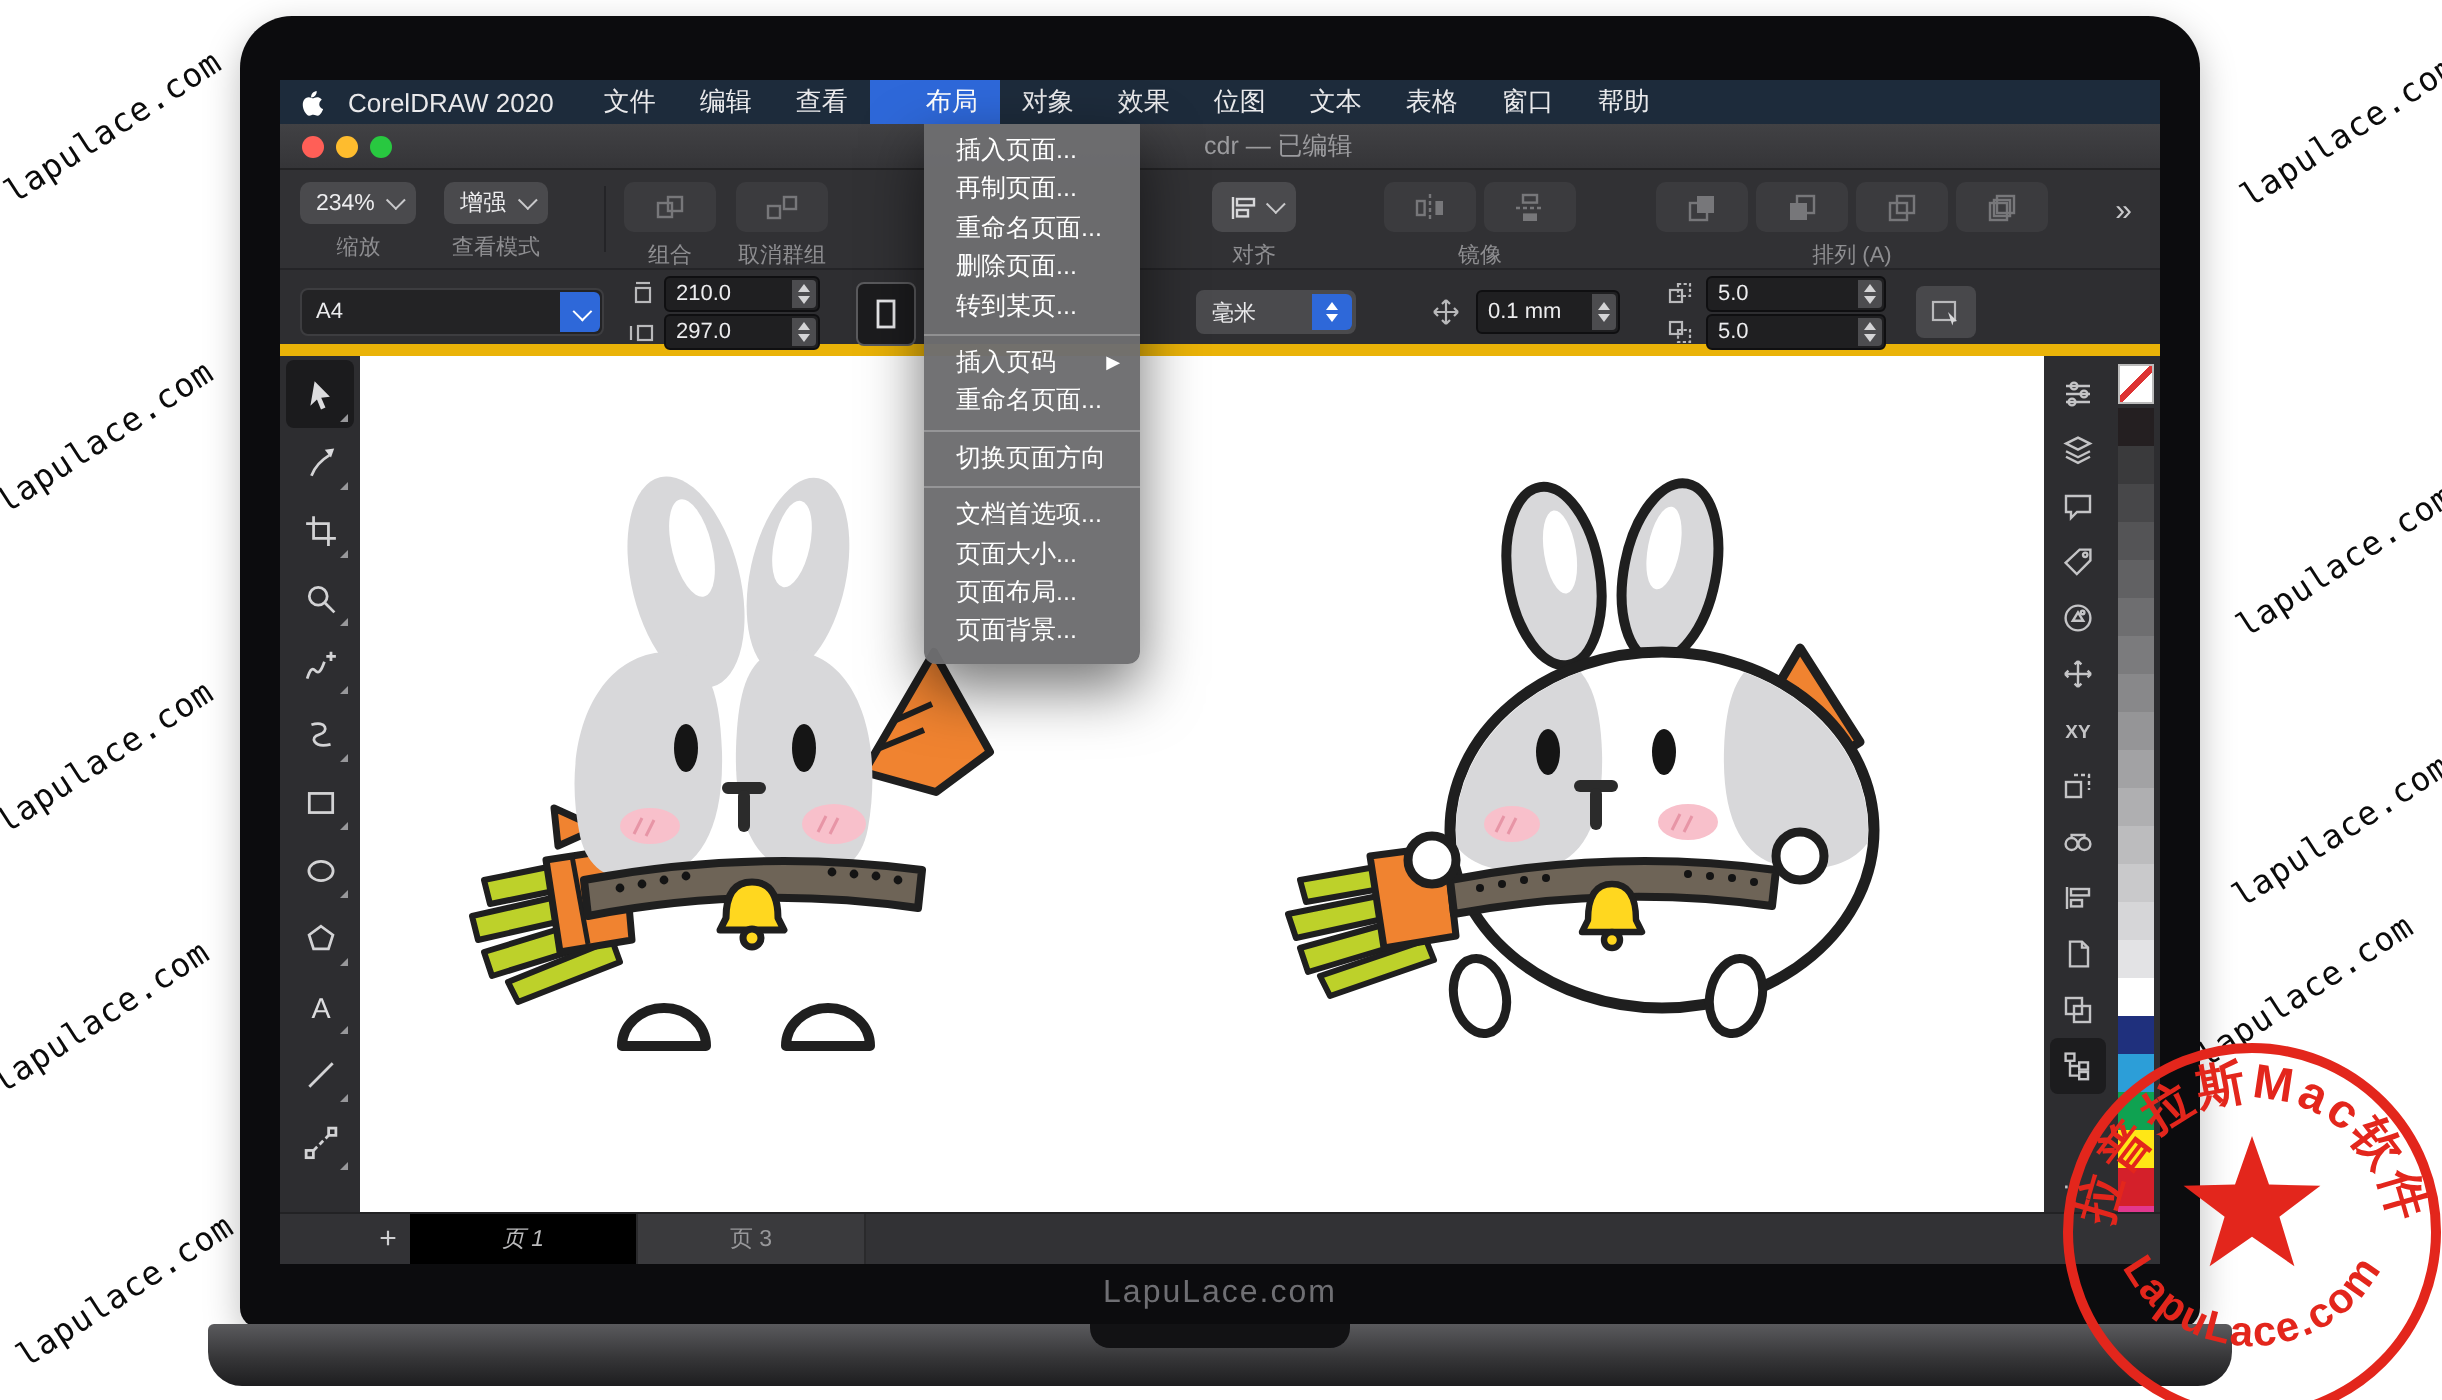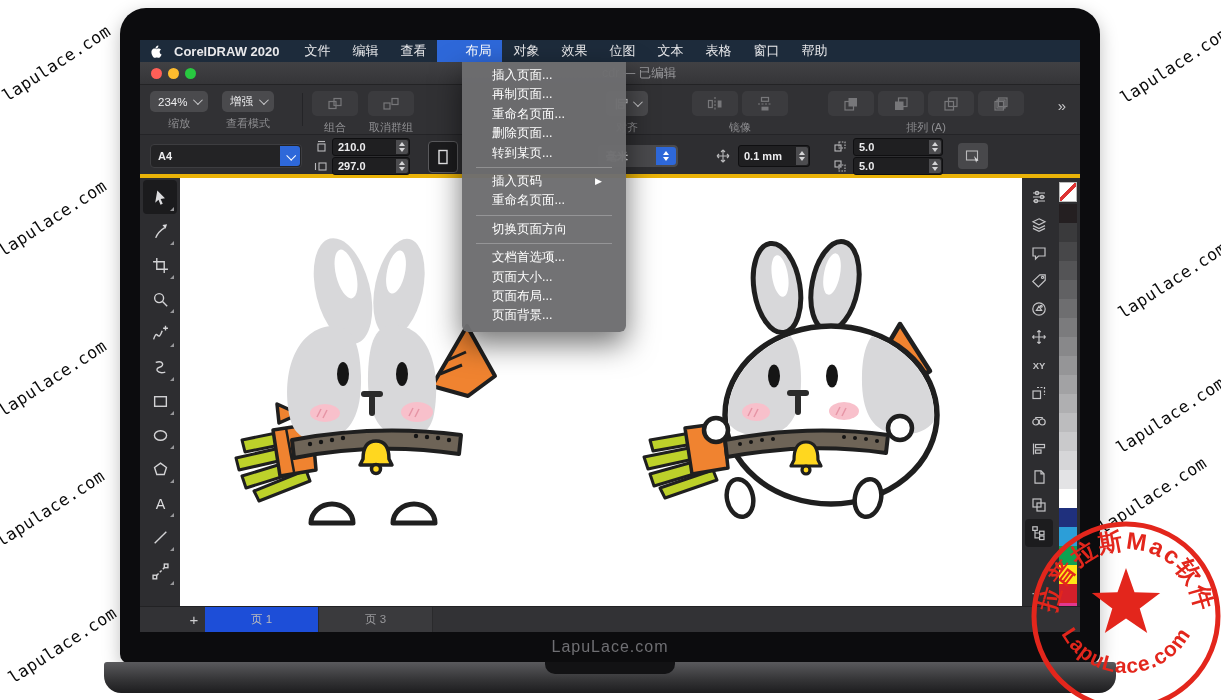--- a/index.html
+++ b/index.html
@@ -11,21 +11,21 @@
   
   #laptop{position:absolute;left:120px;top:8px;width:980px;height:656px;background:#0c0c0e;border-radius:26px 26px 10px 10px;z-index:2;box-shadow:0 6px 18px rgba(0,0,0,.25);}
   #screen{position:absolute;left:20px;top:32px;width:940px;height:592px;background:#000;overflow:hidden;}
   #bezel-brand{position:absolute;left:0;right:0;top:630px;text-align:center;color:#6f6f73;font-size:16px;letter-spacing:1px;}
   #base{position:absolute;left:104px;top:662px;width:1012px;height:31px;border-radius:3px 3px 17px 17px;background:linear-gradient(#5a5a5d,#363638 55%,#1d1d1f);z-index:3;}
   #notch{position:absolute;left:50%;top:0;width:130px;height:12px;margin-left:-65px;background:#121214;border-radius:0 0 10px 10px;}
 
   
   #menubar{height:22px;background:#1d2b3b;display:flex;align-items:center;color:#e9e9eb;font-size:13px;}
   #apple{width:30px;display:flex;justify-content:center;}
-  #app-name{font-weight:bold;padding:0 14px 0 4px;}
+  #app-name{font-weight:normal;padding:0 14px 0 4px;}
   #mb-items{display:flex;height:22px;}
   .mb-item{padding:0 11px;line-height:22px;cursor:default;}
   .mb-item.active{color:#fff;}
 
   
   #titlebar{height:23px;background:linear-gradient(#414144,#353538);position:relative;border-bottom:1px solid #232325;box-sizing:border-box;text-align:center;}
   .tl{position:absolute;top:6px;width:11px;height:11px;border-radius:50%;}
   #doc-title{position:absolute;left:462px;top:0;line-height:22px;color:#9b9b9e;font-size:12.5px;}
 
   #toolbar{height:50px;background:#313134;position:relative;border-bottom:1px solid #242427;box-sizing:border-box;}
@@ -35,21 +35,21 @@
   .tb-label{margin-top:4px;font-size:11px;color:#8e8e91;white-space:nowrap;}
   .ibtn{width:46px;height:25px;background:#4a4a4d;border-radius:5px;display:flex;align-items:center;justify-content:center;}
   .ibtn svg,.sbtn svg{width:16px;height:16px;}
   .ibtn.disabled{opacity:.42;}
   .btnrow{display:flex;gap:4px;}
   .vdiv{position:absolute;top:8px;bottom:8px;width:1px;background:#242427;}
   #overflow{position:absolute;right:14px;top:12px;color:#c9c9cb;font-size:15px;}
   .ticon{stroke:#d8d8da;fill:none;stroke-width:1.2;}
   .ticon-f{fill:#d8d8da;stroke:none;}
 
-  #propbar{height:43px;background:#2e2e31;position:relative;border-bottom:4px solid #eab308;box-sizing:border-box;color:#ececee;font-size:11px;font-weight:bold;}
+  #propbar{height:43px;background:#2e2e31;position:relative;border-bottom:6px solid #eab308;box-sizing:border-box;color:#ececee;font-size:11px;}
   .field{position:absolute;background:#1f1f21;border:1px solid #0f0f11;border-radius:3px;display:flex;align-items:center;padding-left:5px;box-sizing:border-box;}
   .stepper{position:absolute;right:1px;top:1px;bottom:1px;width:12px;background:#4c4c4f;border-radius:0 2px 2px 0;display:flex;flex-direction:column;align-items:center;justify-content:center;gap:2px;}
   .tri-up{width:0;height:0;border-left:3px solid transparent;border-right:3px solid transparent;border-bottom:4px solid #d4d4d6;}
   .tri-dn{width:0;height:0;border-left:3px solid transparent;border-right:3px solid transparent;border-top:4px solid #d4d4d6;}
   .select{position:absolute;background:#232325;border:1px solid #3d3d40;border-radius:4px;display:flex;align-items:center;padding-left:7px;box-sizing:border-box;}
   .select .accent-box{position:absolute;right:1px;top:1px;bottom:1px;width:20px;background:var(--accent);border-radius:0 3px 3px 0;display:flex;flex-direction:column;align-items:center;justify-content:center;gap:2px;}
   .select.gray{background:#4a4a4d;border-color:#4a4a4d;}
   .mini-ic{position:absolute;width:14px;height:14px;}
   .mini-ic svg{width:14px;height:14px;}
   .micon{stroke:#b9b9bb;fill:none;stroke-width:1.1;}
@@ -73,24 +73,24 @@
   #dock-more{position:absolute;bottom:6px;left:0;right:0;text-align:center;color:#c4c4c6;font-size:13px;letter-spacing:1px;}
   #palette{width:24px;background:#2d2d30;padding-top:4px;box-sizing:border-box;overflow:hidden;}
   .swatch{width:18px;height:19px;margin:0 auto;}
   .swatch.none{background:#fff;border:1px solid #bbb;box-sizing:border-box;background-image:linear-gradient(135deg,transparent 44%,#d33 44%,#d33 56%,transparent 56%);height:20px;margin-bottom:2px;}
 
   
   #tabbar{height:26px;background:#323235;position:relative;border-top:1px solid #222224;box-sizing:border-box;display:flex;align-items:stretch;}
   #addpage{position:absolute;left:44px;top:0;bottom:0;width:20px;display:flex;align-items:center;justify-content:center;color:#cfcfd1;font-size:15px;}
   #tabs{position:absolute;left:65px;top:0;bottom:0;display:flex;}
   .tab{width:113px;display:flex;align-items:center;justify-content:center;font-size:11.5px;color:#98989b;background:#3a3a3d;border-right:1px solid #2a2a2c;}
-  .tab.active{background:#1d4ed8;color:#bababc;}
-
-  
-  #layout-menu{position:absolute;left:322px;top:22px;width:136px;background:rgba(109,109,112,.97);border-radius:0 0 6px 6px;box-shadow:0 12px 30px rgba(0,0,0,.55);z-index:40;padding:4px 14px 6px;color:#fff;font-size:12.5px;}
+  .tab.active{background:#000000;color:#bababc;font-style:italic;}
+
+  
+  #layout-menu{position:absolute;left:322px;top:22px;width:108px;background:rgba(109,109,112,.97);border-radius:0 0 6px 6px;box-shadow:0 12px 30px rgba(0,0,0,.55);z-index:40;padding:4px 0 6px;color:#fff;font-size:12.5px;}
   .dm-item{height:19.4px;line-height:19.4px;padding:0 10px 0 16px;display:flex;justify-content:space-between;white-space:nowrap;}
   .dm-arrow{font-size:9px;line-height:19.4px;}
   .dm-sep{height:1px;background:rgba(255,255,255,.25);margin:4px 0;}
 
   
   #stamp{position:absolute;left:1026px;top:516px;z-index:9;}
   .ink-s{stroke:var(--stamp);fill:none;}
   .ink-f{fill:var(--stamp);}
 </style>
 </head>

